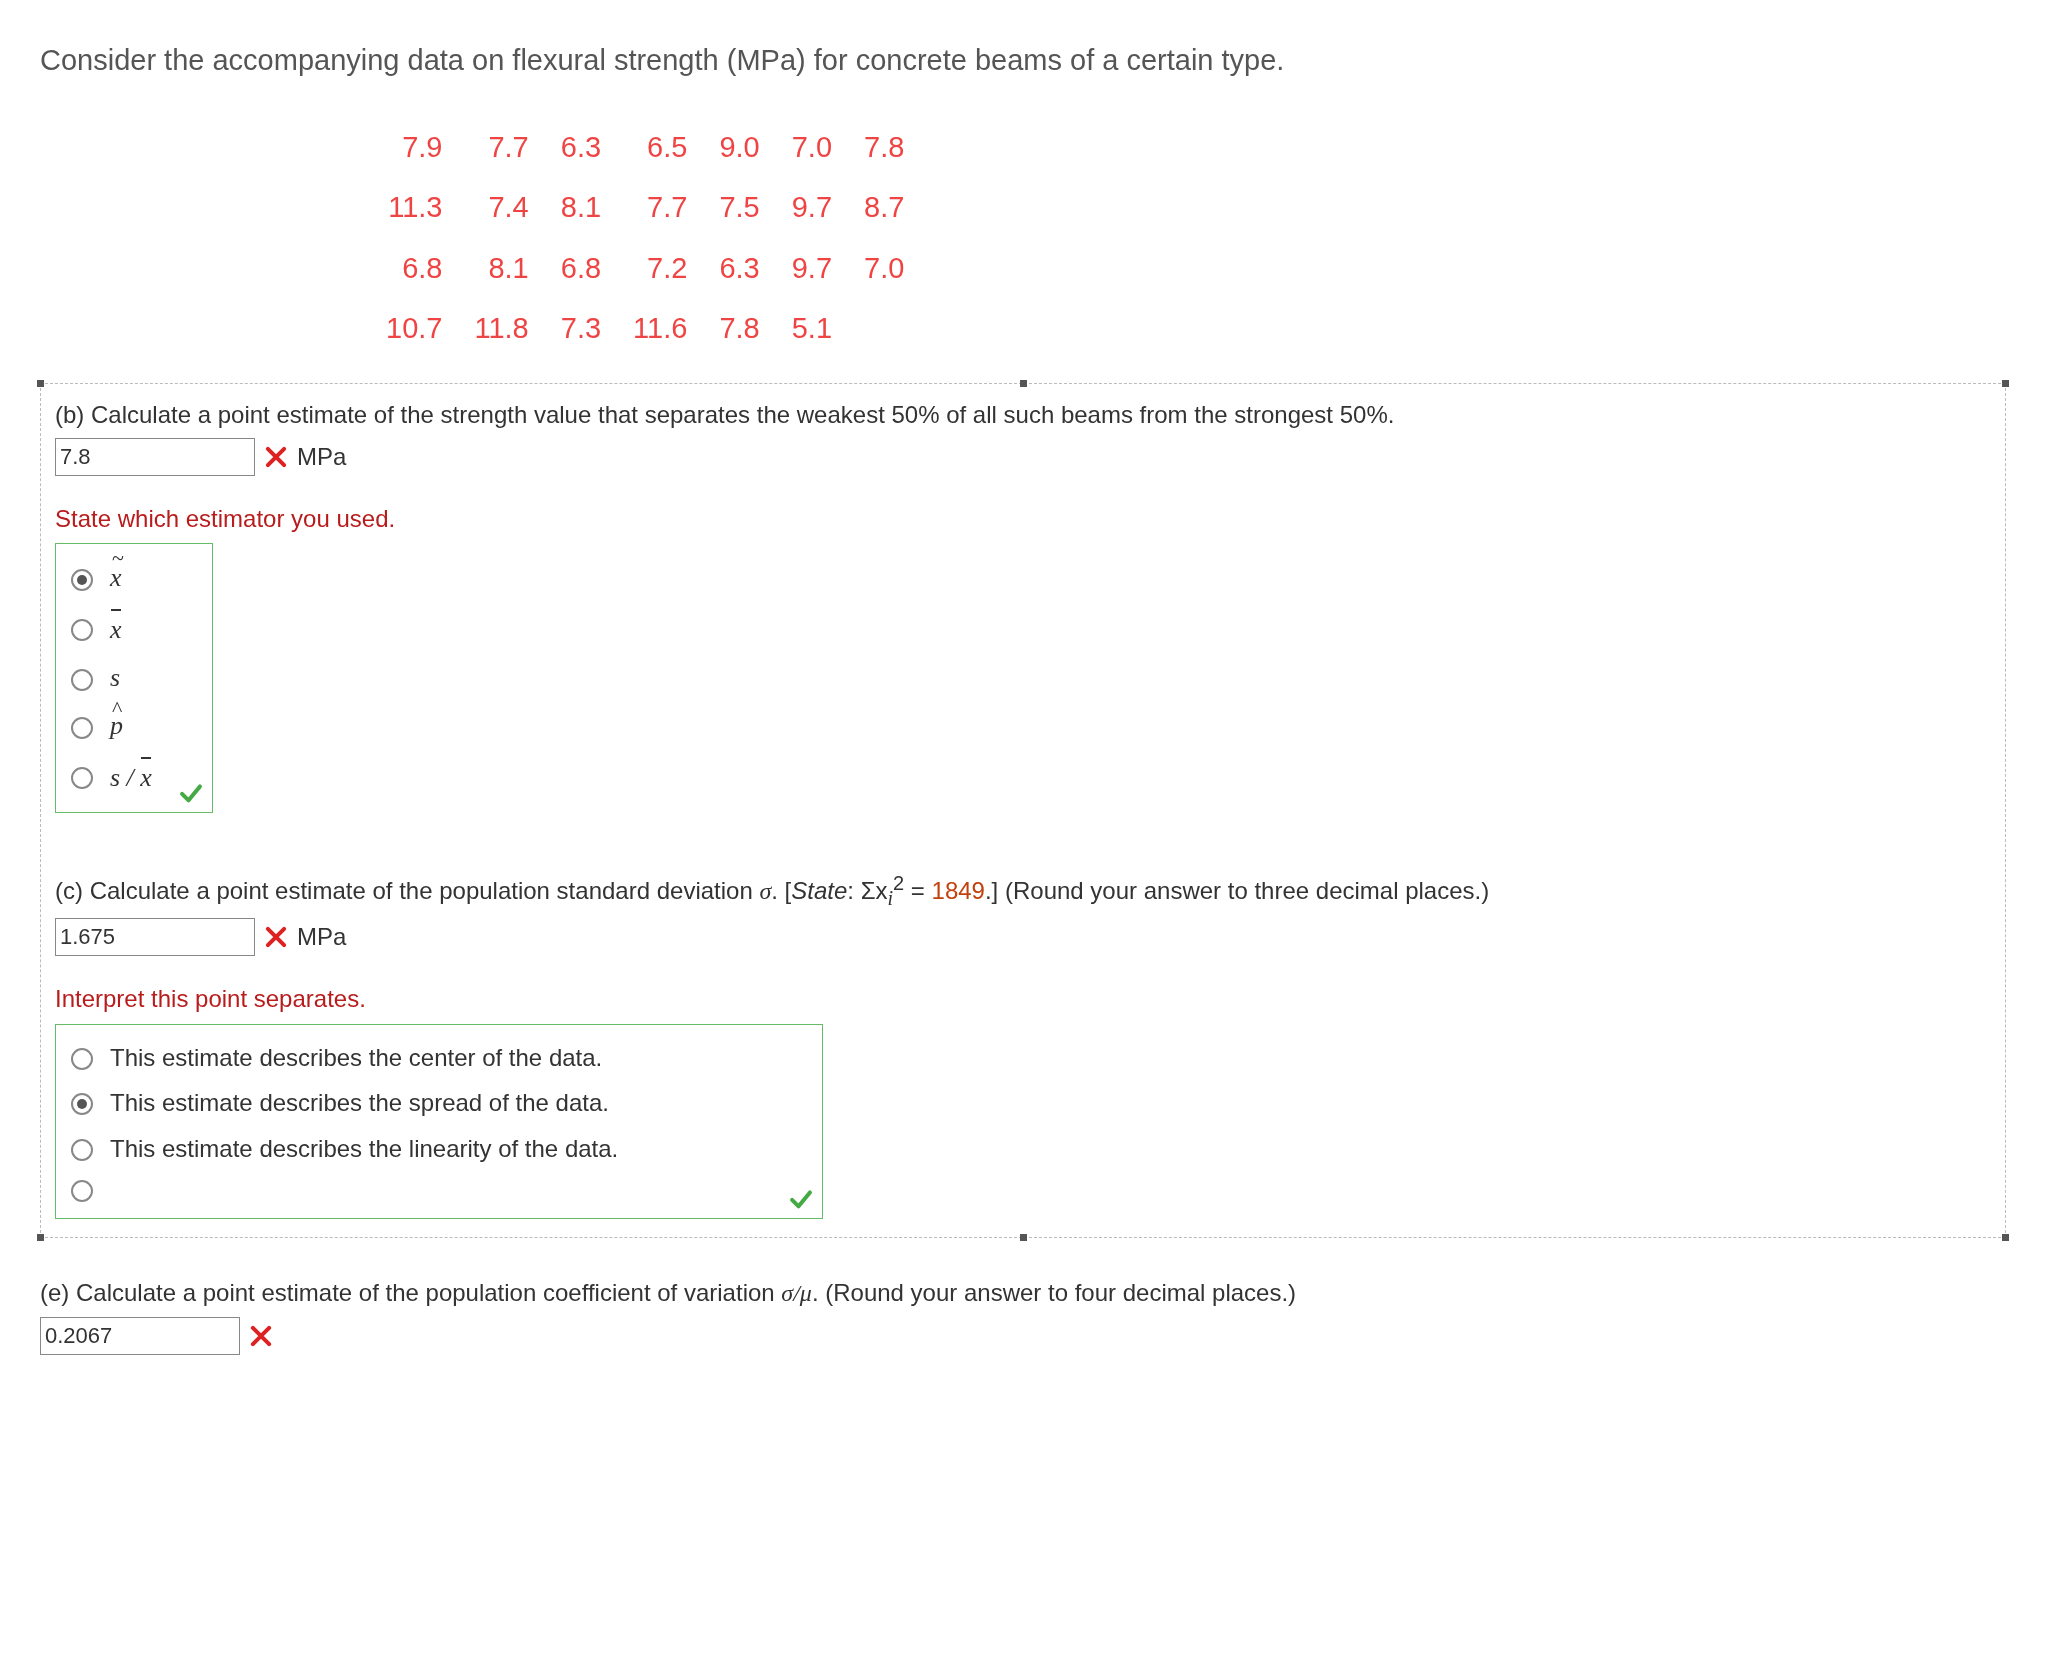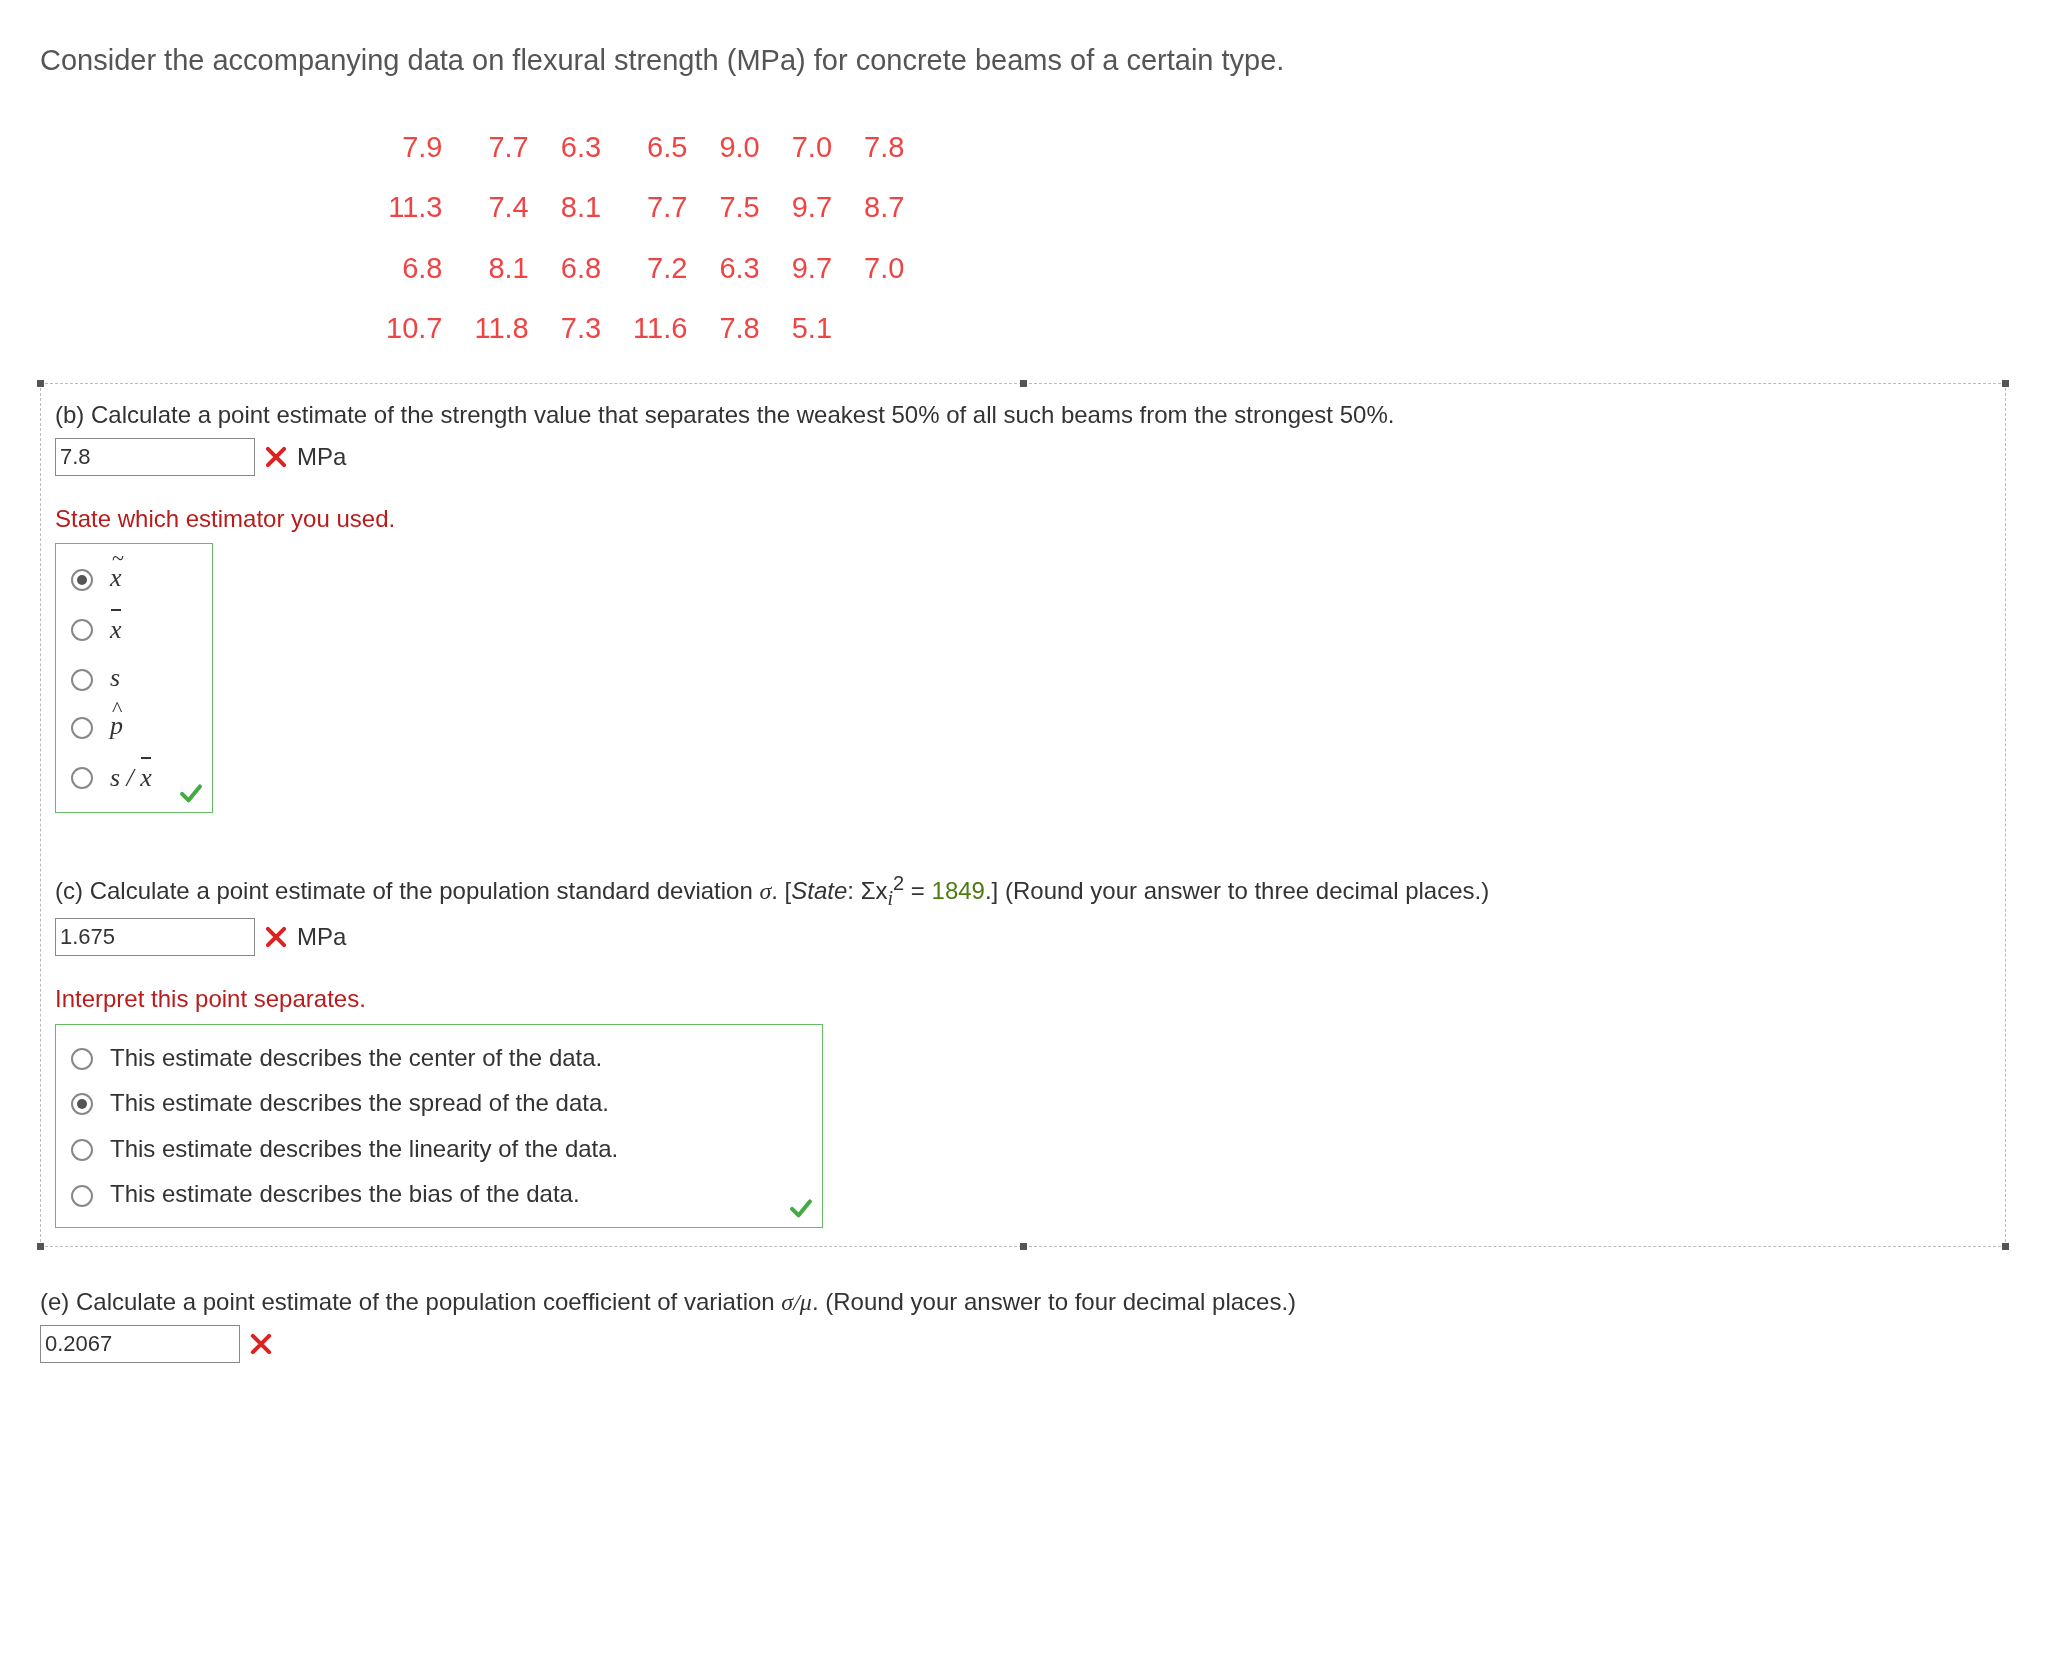--- a/index.html
+++ b/index.html
@@ -46,21 +46,21 @@
     position:absolute;
     width:7px;height:7px;background:#555;
   }
   .qblock::before{top:-4px;left:-4px;}
   .qblock::after{top:-4px;right:-4px;}
   .qblock .hmid-top{top:-4px;left:50%;margin-left:-3px;}
   .qblock .hmid-bot{bottom:-4px;left:50%;margin-left:-3px;}
   .bl{position:absolute;bottom:-4px;left:-4px;width:7px;height:7px;background:#555;}
   .br{position:absolute;bottom:-4px;right:-4px;width:7px;height:7px;background:#555;}
   .qtext{font-size:24px;color:#333;margin:4px 0 6px 0;}
-  .hint-val{color:#4d7c0f;}
+  .hint-val{color:#c2410c;}
   .ans-row{display:flex;align-items:center;gap:8px;margin-bottom:26px;}
   input.ans{
     font-family:Arial,sans-serif;
     font-size:22px;
     width:190px;
     height:32px;
     padding:2px 4px;
     border:1px solid #888;
     color:#333;
   }
@@ -214,21 +214,20 @@
     <label class="opt-row">
       <input type="radio" name="estC" class="radio" checked="" style="">
       <span>This estimate describes the spread of the data.</span>
     </label>
     <label class="opt-row">
       <input type="radio" name="estC" class="radio" style="">
       <span>This estimate describes the linearity of the data.</span>
     </label>
     <label class="opt-row">
       <input type="radio" name="estC" class="radio" style="">
-      <span>This estimate describes the bias of the data.</span>
     </label>
     <svg class="check-icon ck" viewBox="0 0 32 32">
         <path d="M5 17 L13 25 L27 8"></path>
       </svg>
   </div>
 </div>
 
 <div>
   <div class="qtext">
     <span>(e) Calculate a point estimate of the population coefficient of variation </span><span class="greek">σ/μ</span><span>. (Round your answer to four decimal places.)</span>

